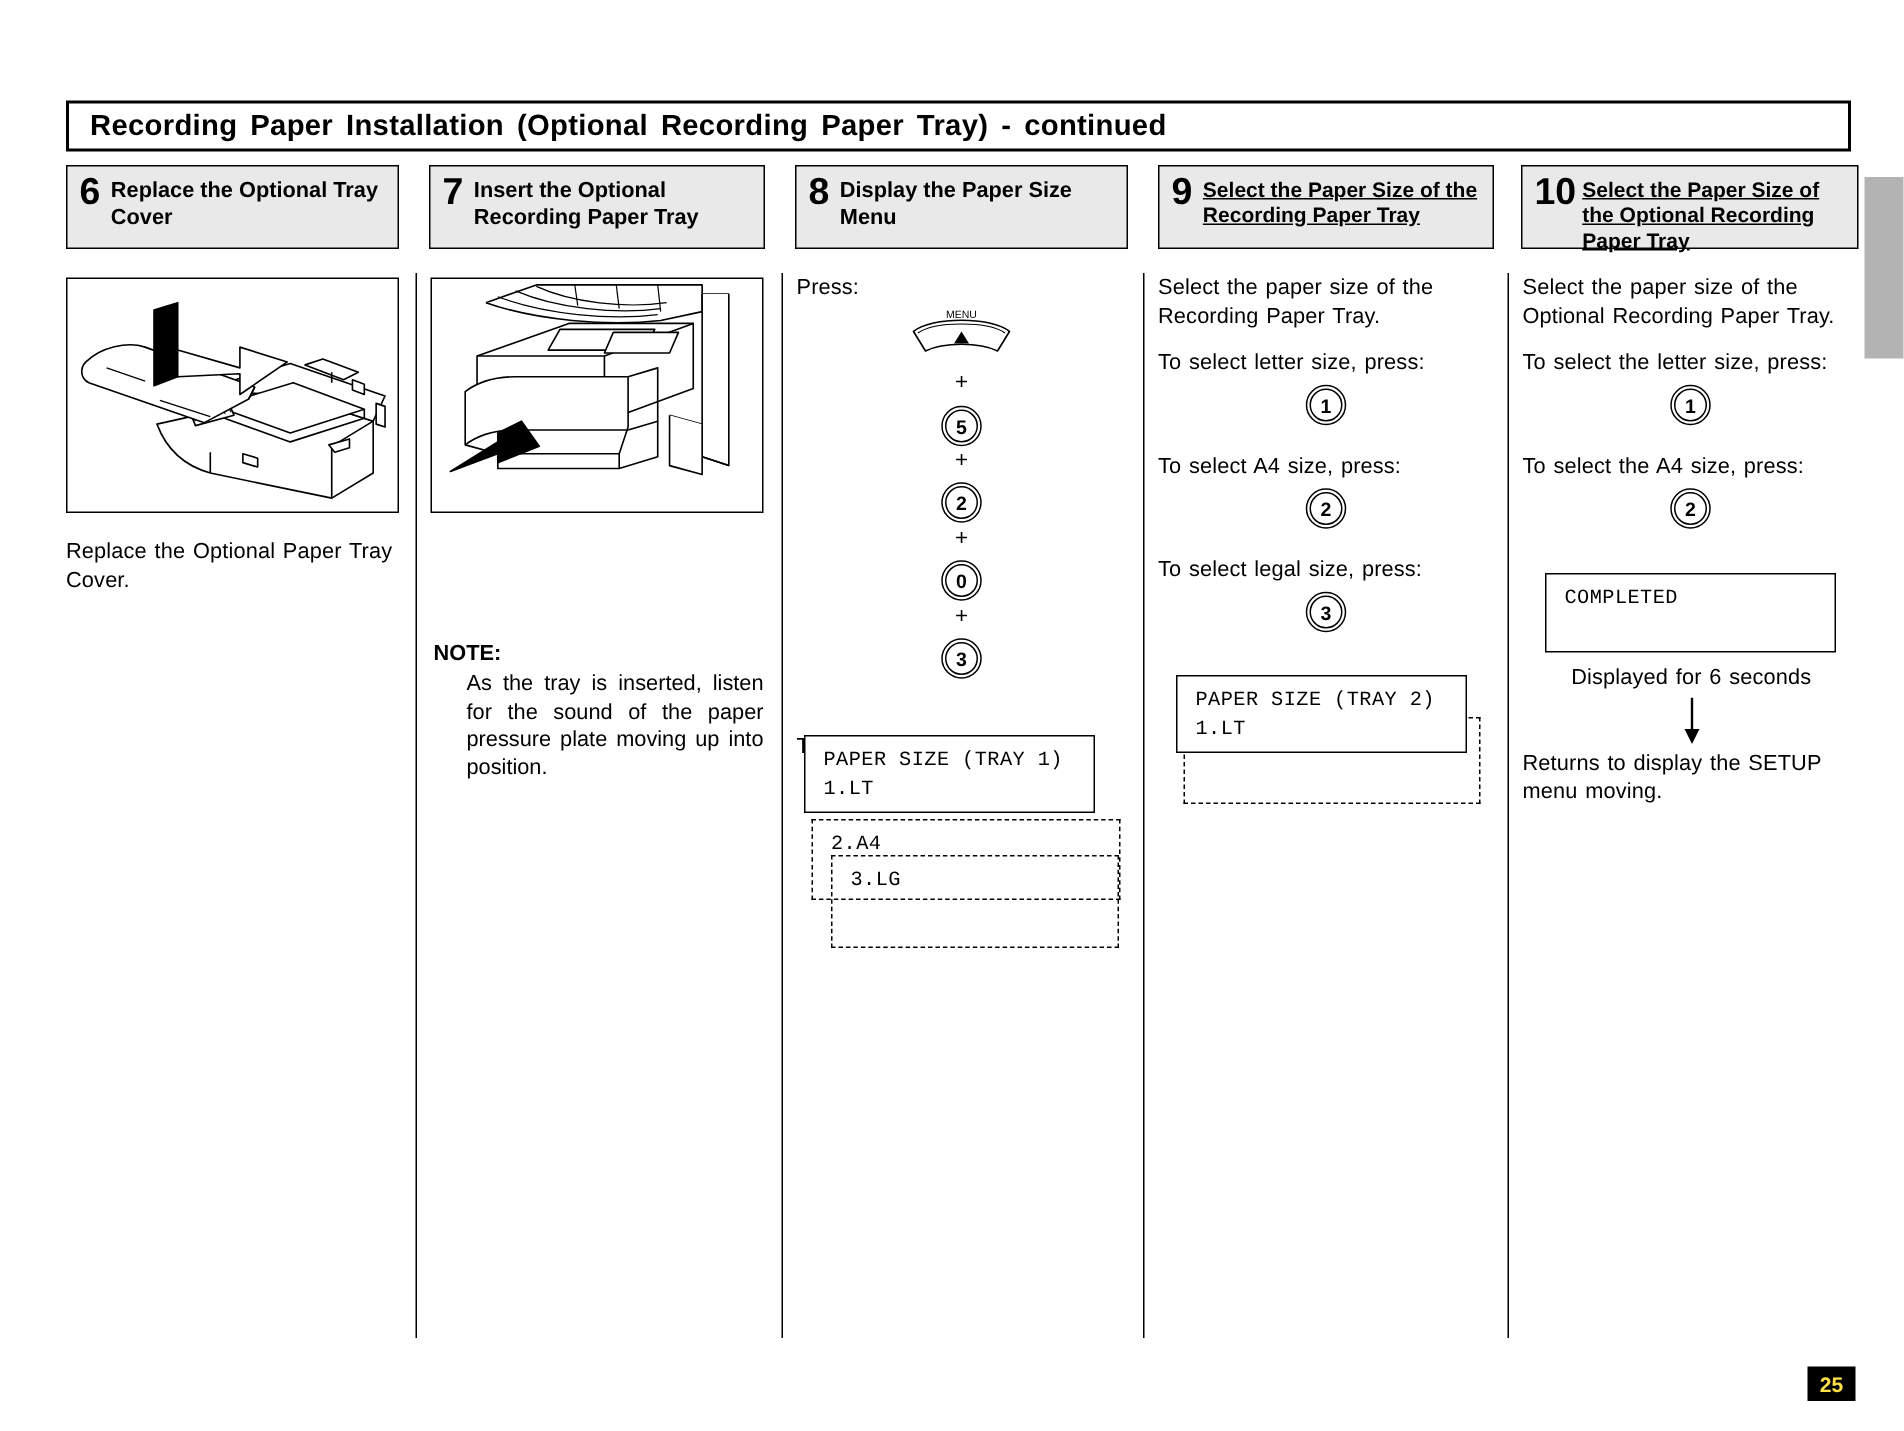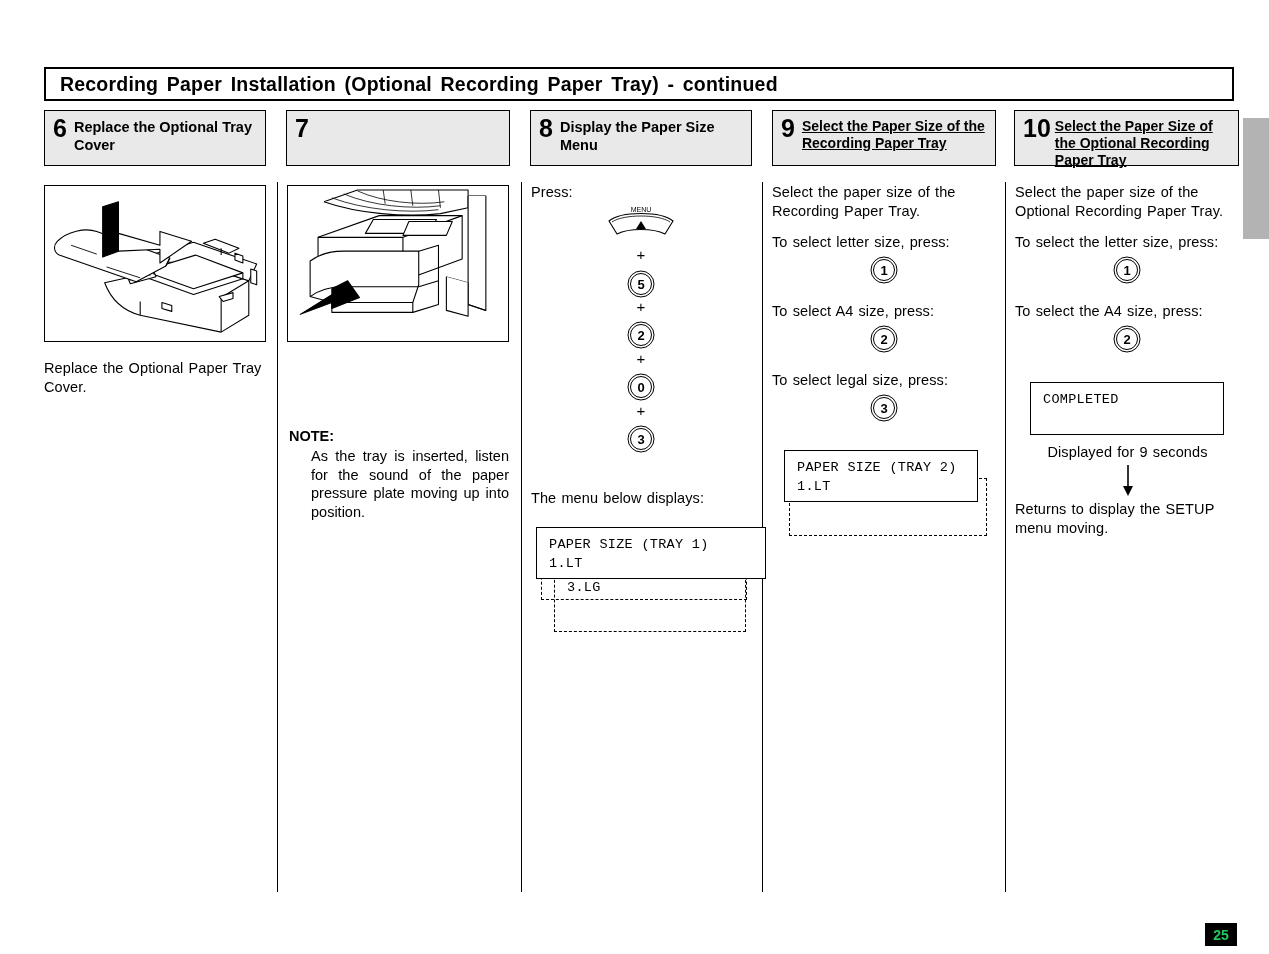--- a/index.html
+++ b/index.html
@@ -173,46 +173,46 @@
   .downarrow { position: absolute; }
 
   
   .pagenum {
     position: absolute;
     left: 1205px;
     top: 911px;
     width: 32px;
     height: 23px;
     background: #000;
-    color: #22c55e;
+    color: #fde047;
     font-size: 14px;
     font-weight: bold;
     display: flex;
     align-items: center;
     justify-content: center;
-    margin-top: 12px;
   }
 </style>
 </head>
 <body>
 
 <div class="page">
 
   <div class="title-bar">
     <div class="title-text">Recording Paper Installation (Optional Recording Paper Tray) - continued</div>
   </div>
 
   <div class="edge-tab"></div>
 
   <div class="step-head s6">
     <div class="step-num">6</div>
     <div class="step-title">Replace the Optional Tray Cover</div>
   </div>
   <div class="step-head s7">
     <div class="step-num">7</div>
+    <div class="step-title">Insert the Optional Recording Paper Tray</div>
   </div>
   <div class="step-head s8">
     <div class="step-num">8</div>
     <div class="step-title">Display the Paper Size Menu</div>
   </div>
   <div class="step-head s9">
     <div class="step-num">9</div>
     <div class="step-title">Select the Paper Size of the Recording Paper Tray</div>
   </div>
   <div class="step-head s10">
@@ -359,21 +359,21 @@
   </div>
 
   <div class="body-text" style="left:531px; top:489px; width:215px;">The menu below displays:</div>
 
   <div class="lcd dashed" style="left:554px; top:570px; width:192px; height:62px;">
     <div class="ln">3.LG</div>
   </div>
   <div class="lcd dashed" style="left:541px; top:546px; width:206px; height:54px;">
     <div class="ln">2.A4</div>
   </div>
-  <div class="lcd solid" style="left:536px; top:527px; width:230px; height:52px;">
+  <div class="lcd solid" style="left:536px; top:490px; width:194px; height:52px;">
     <div class="ln">PAPER SIZE (TRAY 1)</div>
     <div class="ln">1.LT</div>
   </div>
 
   <div class="body-text" style="left:772px; top:183px; width:212px;">Select the paper size of the Recording Paper Tray.</div>
 
   <div class="body-text" style="left:772px; top:233px; width:215px;">To select letter size, press:</div>
   <div class="keycircle" style="left:870px; top:256px;">
     <svg viewBox="0 0 28 28" xmlns="http://www.w3.org/2000/svg">
       <circle cx="14" cy="14" r="13" fill="#fff" stroke="#000" stroke-width="1"></circle>
@@ -425,21 +425,21 @@
       <circle cx="14" cy="14" r="13" fill="#fff" stroke="#000" stroke-width="1"></circle>
       <circle cx="14" cy="14" r="10.5" fill="#fff" stroke="#000" stroke-width="1"></circle>
       <text x="14" y="19" font-family="Liberation Sans, sans-serif" font-size="13" font-weight="bold" text-anchor="middle" fill="#000">2</text>
     </svg>
   </div>
 
   <div class="lcd solid" style="left:1030px; top:382px; width:194px; height:53px;">
     <div class="ln">COMPLETED</div>
   </div>
 
-  <div class="body-text" style="left:1015px; top:443px; width:225px; text-align:center;">Displayed for 9 seconds</div>
+  <div class="body-text" style="left:1015px; top:443px; width:225px; text-align:center;">Displayed for 6 seconds</div>
 
   <div class="downarrow" style="left:1118px; top:465px;">
     <svg width="20" height="32" viewBox="0 0 20 32" xmlns="http://www.w3.org/2000/svg">
       <line x1="10" y1="0" x2="10" y2="24" stroke="#000" stroke-width="1.6"></line>
       <path d="M10 31 L5 21 L15 21 Z" fill="#000"></path>
     </svg>
   </div>
 
   <div class="body-text" style="left:1015px; top:500px; width:225px;">Returns to display the SETUP menu moving.</div>
 

